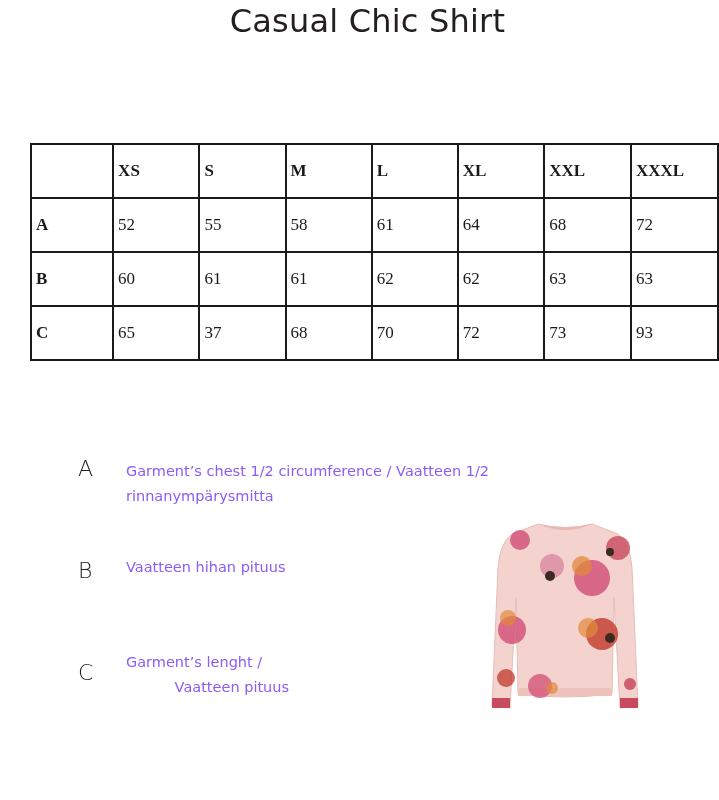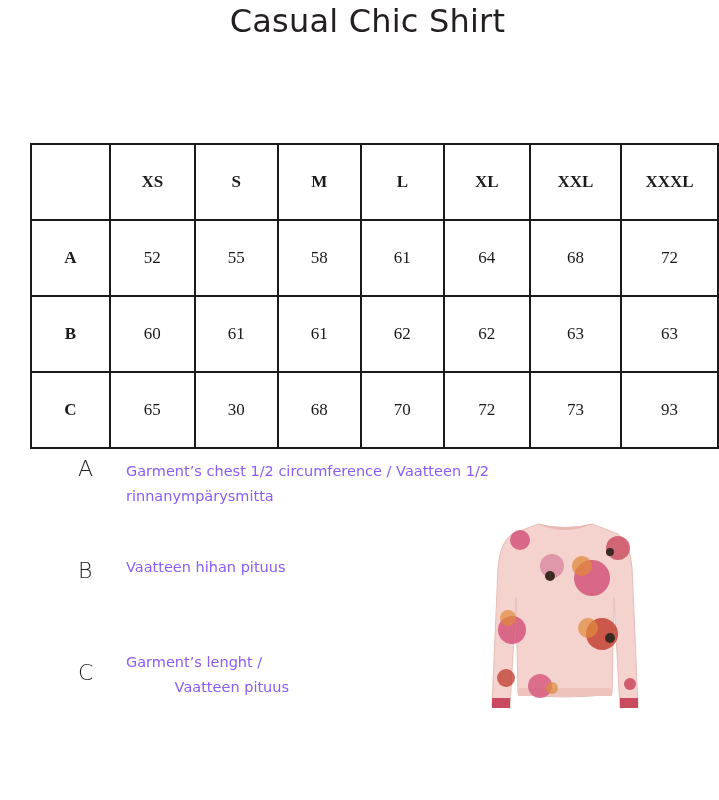--- a/index.html
+++ b/index.html
@@ -30,24 +30,24 @@
       position: absolute;
       left: 30px;
       top: 143px;
       border-collapse: collapse;
       font-family: "Liberation Serif", serif;
       font-size: 17px;
       color: #1a1a1a;
     }
     .size-table td, .size-table th {
       border: 2px solid #1a1a1a;
-      text-align: center;
+      text-align: left;
       vertical-align: middle;
       height: 44px;
-      padding: 15px;
+      padding: 4px;
     }
     .size-table th {
       font-weight: bold;
     }
     .size-table th.corner { width: 74px; }
     .size-table th.size, .size-table td.val { width: 78px; }
     .size-table th.rowhead { font-weight: bold; }
     .legend-letter {
       position: absolute;
       left: 78px;
@@ -110,21 +110,21 @@
       <td class="val">61</td>
       <td class="val">61</td>
       <td class="val">62</td>
       <td class="val">62</td>
       <td class="val">63</td>
       <td class="val">63</td>
     </tr>
     <tr>
       <th class="rowhead">C</th>
       <td class="val">65</td>
-      <td class="val">30</td>
+      <td class="val">37</td>
       <td class="val">68</td>
       <td class="val">70</td>
       <td class="val">72</td>
       <td class="val">73</td>
       <td class="val">93</td>
     </tr>
   </tbody>
 </table>
 
 <div class="legend-letter" style="top:456px;">A</div>

